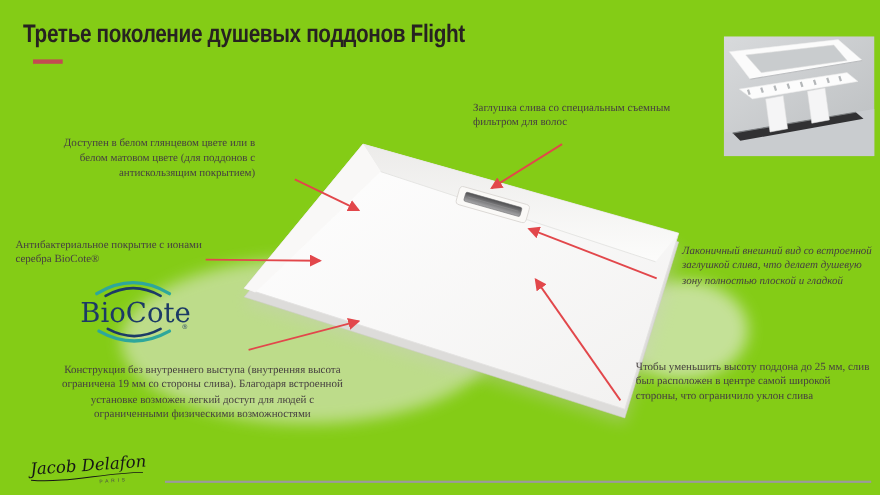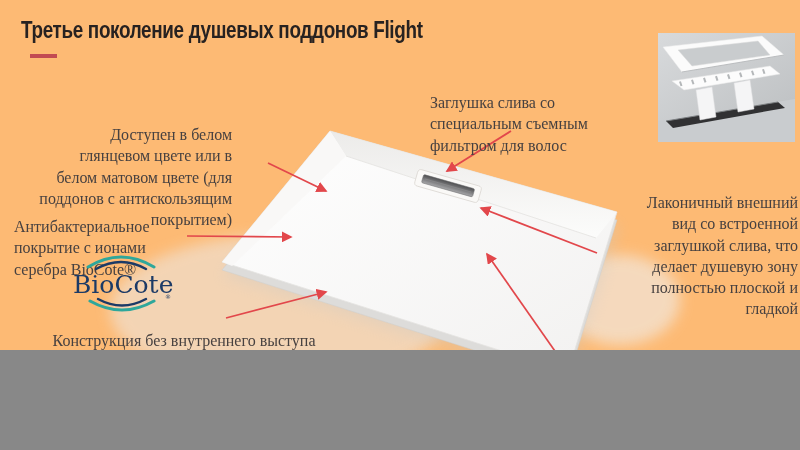--- a/index.html
+++ b/index.html
@@ -1,29 +1,29 @@
 <!DOCTYPE html>
 <html><head>
 <meta charset="utf-8">
 <style>
   html,body{margin:0;padding:0;background:#888;}
-  .slide{position:relative;width:800px;height:350px;background:#fdba74;overflow:hidden;
+  .slide{position:relative;width:800px;height:450px;background:#84cc16;overflow:hidden;
          font-family:"Liberation Serif", serif;margin:0 auto;}
   
   .title{position:absolute;left:21px;top:17px;margin:0;font-family:"Liberation Sans",sans-serif;
          font-weight:700;font-size:23px;color:#272221;letter-spacing:-0.4px;white-space:nowrap;
          transform:scaleX(0.82);transform-origin:left top;}
   .title-dash{position:absolute;left:30px;top:54px;width:27px;height:4px;background:#c24b52;}
   
-  .note{position:absolute;font-size:16px;line-height:1.33;color:#474140;}
+  .note{position:absolute;font-size:10px;line-height:1.33;color:#474140;}
   .n-finish{left:36px;top:124px;width:196px;text-align:right;}
   .n-anti{left:14px;top:216px;width:176px;text-align:left;}
   .n-construction{left:50px;top:330px;width:268px;text-align:center;}
   .n-plug{left:430px;top:92px;width:180px;text-align:left;}
-  .n-clean{left:620px;top:192px;width:178px;text-align:right;}
+  .n-clean{left:620px;top:222px;width:178px;text-align:left;font-style:italic;}
   .n-height{left:578px;top:327px;width:214px;text-align:left;}
   
   .scene{position:absolute;left:0;top:0;width:800px;height:450px;}
   .photo{position:absolute;left:658px;top:33px;width:137px;height:109px;}
   .biocote{position:absolute;left:66px;top:246px;width:112px;height:68px;}
   .signature{position:absolute;left:26px;top:413px;width:140px;height:34px;}
   .footer-line{position:absolute;left:150px;top:437px;width:642px;height:2px;background:#9b9b9b;}
 </style>
 </head>
 <body>
@@ -114,20 +114,21 @@
     <polygon points="5,14 104,3 126,22 24,39" fill="#fbfbfb" stroke="#ececec" stroke-width="0.5"></polygon>
     <polygon points="20,17 100,8 112,22 34,33" fill="#c9ccce" stroke="#dcdcdc" stroke-width="0.5"></polygon>
     <polyline points="24,39 126,22" fill="none" stroke="#a7aaac" stroke-width="1" opacity="0.7"></polyline>
   </svg>
 
   <div class="note n-finish">Доступен в белом глянцевом цвете или в белом матовом цвете (для поддонов с антискользящим покрытием)</div>
   <div class="note n-anti">Антибактериальное покрытие с ионами серебра BioCote®</div>
   <div class="note n-construction">Конструкция без внутреннего выступа (внутренняя высота ограничена 19 мм со стороны слива). Благодаря встроенной установке возможен легкий доступ для людей с ограниченными физическими возможностями</div>
   <div class="note n-plug">Заглушка слива со специальным съемным фильтром для волос</div>
   <div class="note n-clean">Лаконичный внешний вид со встроенной заглушкой слива, что делает душевую зону полностью плоской и гладкой</div>
+  <div class="note n-height">Чтобы уменьшить высоту поддона до 25 мм, слив был расположен в центре самой широкой стороны, что ограничило уклон слива</div>
 
   <svg class="biocote" viewBox="0 0 112 68" xmlns="http://www.w3.org/2000/svg">
     <path d="M22,21 Q55,1 88,21" fill="none" stroke="#2ea79b" stroke-width="3" stroke-linecap="round"></path>
     <path d="M30,23 Q55,9 80,23" fill="none" stroke="#1c3a66" stroke-width="2.4" stroke-linecap="round"></path>
     <text x="7" y="47" font-family="DejaVu Serif, serif" font-size="25" fill="#1c3a66">BioCote</text>
     <text x="99" y="53" font-family="DejaVu Serif, serif" font-size="6" fill="#1c3a66">®</text>
     <path d="M32,53 Q56,66 80,53" fill="none" stroke="#1c3a66" stroke-width="2.4" stroke-linecap="round"></path>
     <path d="M24,55 Q56,73 88,55" fill="none" stroke="#2ea79b" stroke-width="3" stroke-linecap="round"></path>
   </svg>
 

